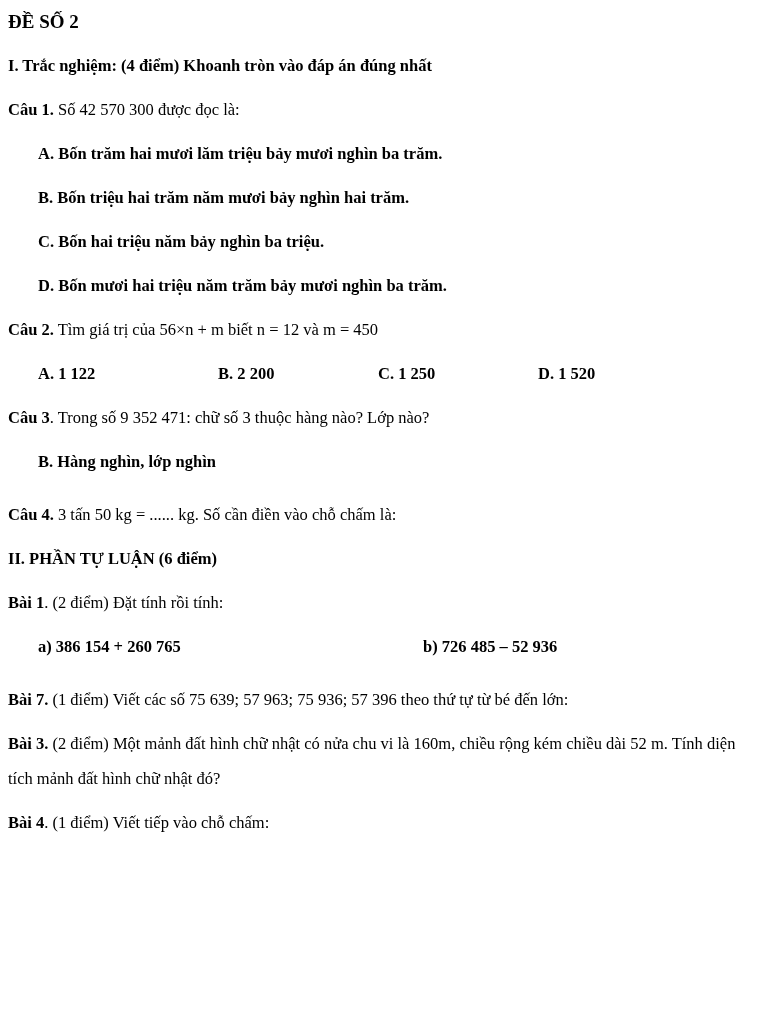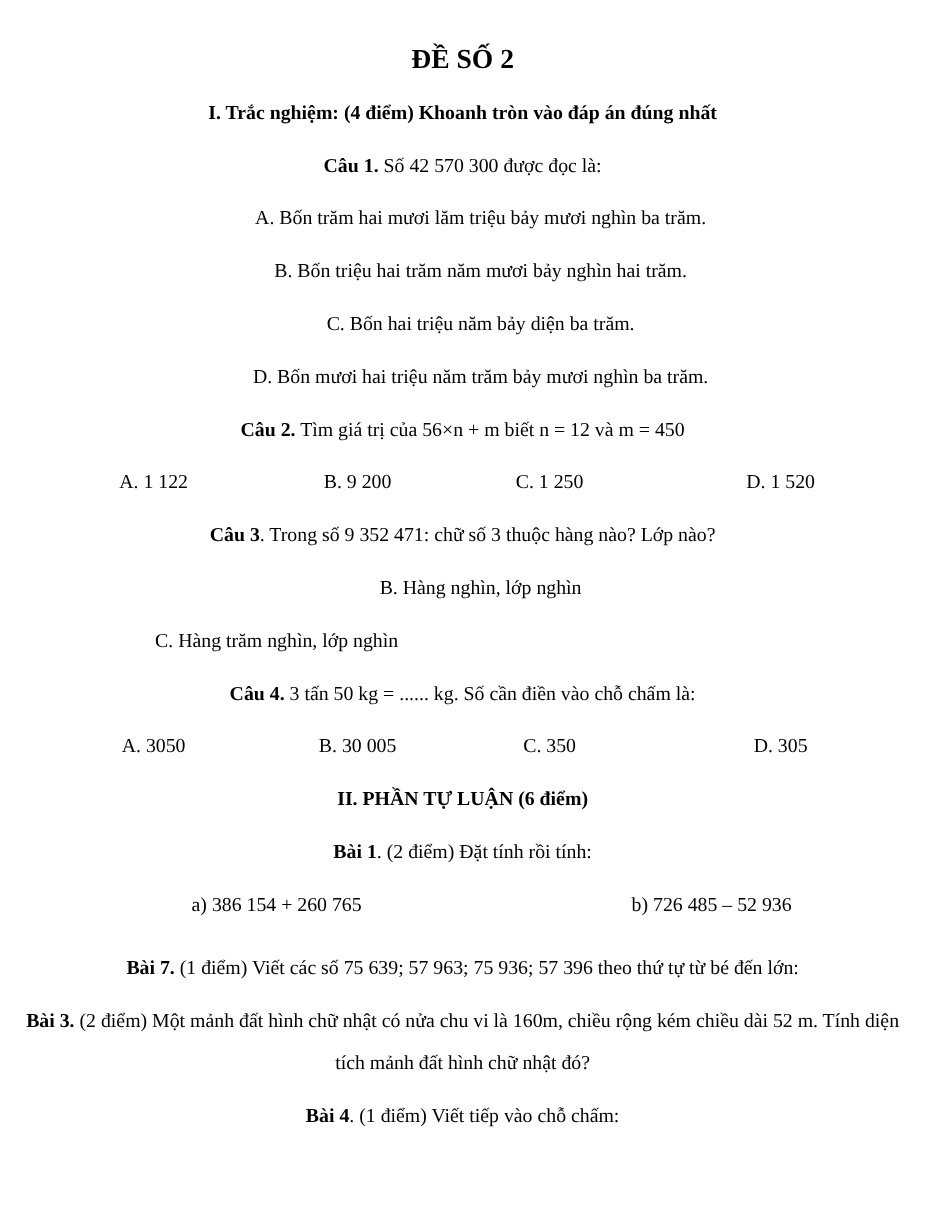--- a/index.html
+++ b/index.html
@@ -7,25 +7,25 @@
   .page {
     width: 771px;
     min-height: 1013px;
     margin: 0 auto;
     padding: 4px 8px 24px 8px;
     font-family: "Liberation Serif", "DejaVu Serif", serif;
     font-size: 16.5px;
     color: #000000;
     background: #ffffff;
   }
-  p, .row { margin: 0 0 9px 0; line-height: 35px; text-align: center; }
-  .title { text-align: center; font-weight: bold; font-size: 23px; margin-top: 28px; }
+  p, .row { margin: 0 0 9px 0; line-height: 35px; }
+  .title { text-align: left; font-weight: bold; font-size: 19px; }
   .heading { font-weight: bold; }
   .b { font-weight: bold; }
-  .indent { padding-left: 30px; }
+  .indent { padding-left: 30px; font-weight: bold; }
   .row { display: flex; }
   .row .col-a { width: 180px; }
   .row .col-b { width: 160px; }
   .row .col-c { width: 160px; }
   .row .col-d { flex: 1; }
   .row .col-left { width: 385px; }
   .row .col-right { flex: 1; }
 </style>
 </head>
 <body>
@@ -33,52 +33,45 @@
 <div class="page">
 
   <p class="title">ĐỀ SỐ 2</p>
 
   <p class="heading">I. Trắc nghiệm: (4 điểm) Khoanh tròn vào đáp án đúng nhất</p>
 
   <div>
     <p><span class="b">Câu 1.</span><span> Số 42 570 300 được đọc là:</span></p>
     <p class="indent">A. Bốn trăm hai mươi lăm triệu bảy mươi nghìn ba trăm.</p>
     <p class="indent">B. Bốn triệu hai trăm năm mươi bảy nghìn hai trăm.</p>
-    <p class="indent">C. Bốn hai triệu năm bảy diện ba trăm.</p>
+    <p class="indent">C. Bốn hai triệu năm bảy nghìn ba triệu.</p>
     <p class="indent">D. Bốn mươi hai triệu năm trăm bảy mươi nghìn ba trăm.</p>
   </div>
 
   <div>
     <p><span class="b">Câu 2.</span><span> Tìm giá trị của 56×n + m biết n = 12 và m = 450</span></p>
     <div class="row indent">
       <span class="col-a">A. 1 122</span>
-      <span class="col-b">B. 9 200</span>
+      <span class="col-b">B. 2 200</span>
       <span class="col-c">C. 1 250</span>
       <span class="col-d">D. 1 520</span>
     </div>
   </div>
 
   <div>
     <p><span class="b">Câu 3</span><span>. Trong số 9 352 471: chữ số 3 thuộc hàng nào? Lớp nào?</span></p>
     <div class="row indent">
       <span class="col-right">B. Hàng nghìn, lớp nghìn</span>
     </div>
     <div class="row indent">
-      <span class="col-left">C. Hàng trăm nghìn, lớp nghìn</span>
     </div>
   </div>
 
   <div>
     <p><span class="b">Câu 4.</span><span> 3 tấn 50 kg = ...... kg. Số cần điền vào chỗ chấm là:</span></p>
-    <div class="row indent">
-      <span class="col-a">A. 3050</span>
-      <span class="col-b">B. 30 005</span>
-      <span class="col-c">C. 350</span>
-      <span class="col-d">D. 305</span>
-    </div>
   </div>
 
   <p class="heading">II. PHẦN TỰ LUẬN (6 điểm)</p>
 
   <div>
     <p><span class="b">Bài 1</span><span>. (2 điểm) Đặt tính rồi tính:</span></p>
     <div class="row indent">
       <span class="col-left">a) 386 154 + 260 765</span>
       <span class="col-right">b) 726 485 – 52 936</span>
     </div>

